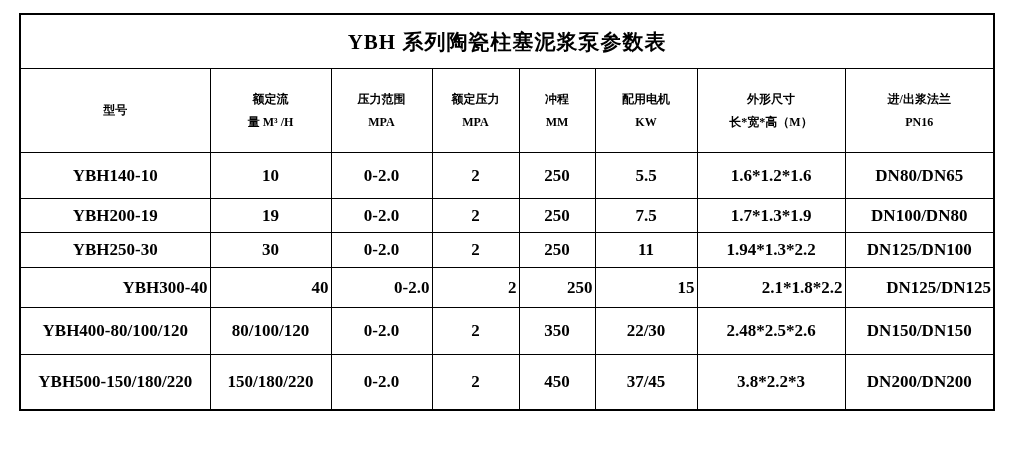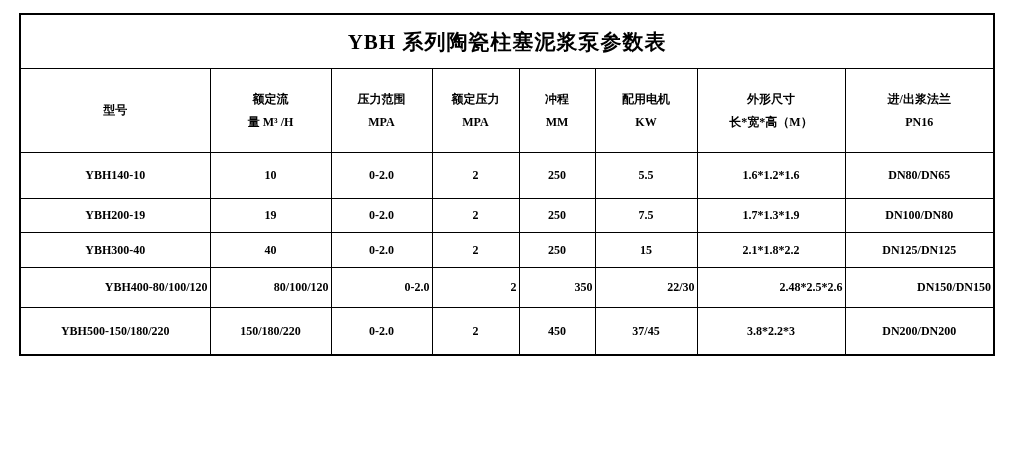--- a/index.html
+++ b/index.html
@@ -36,21 +36,21 @@
     height: 53px;
     font-size: 21px;
     letter-spacing: 1px;
   }
   tr.header-row th {
     height: 83px;
     font-size: 12px;
     line-height: 1.9;
   }
   tbody td {
-    font-size: 12px;
+    font-size: 17px;
   }
   tbody tr:nth-child(1) td { height: 45px; }
   tbody tr:nth-child(2) td { height: 33px; }
   tbody tr:nth-child(3) td { height: 34px; }
   tbody tr:nth-child(4) td { height: 39px; text-align: right; }
   tbody tr:nth-child(5) td { height: 46px; }
   tbody tr:nth-child(6) td { height: 54px; }
   tbody tr:nth-child(7) td { height: 50px; margin-left: 24px; }
   .hdr-line { display: block; }
 </style>
@@ -122,20 +122,30 @@
           <td>YBH200-19</td>
           <td>19</td>
           <td>0-2.0</td>
           <td>2</td>
           <td>250</td>
           <td>7.5</td>
           <td>1.7*1.3*1.9</td>
           <td>DN100/DN80</td>
         </tr>
         <tr>
+          <td>YBH250-30</td>
+          <td>30</td>
+          <td>0-2.0</td>
+          <td>2</td>
+          <td>250</td>
+          <td>11</td>
+          <td>1.94*1.3*2.2</td>
+          <td>DN125/DN100</td>
+        </tr>
+        <tr>
           <td>YBH300-40</td>
           <td>40</td>
           <td>0-2.0</td>
           <td>2</td>
           <td>250</td>
           <td>15</td>
           <td>2.1*1.8*2.2</td>
           <td>DN125/DN125</td>
         </tr>
         <tr>

